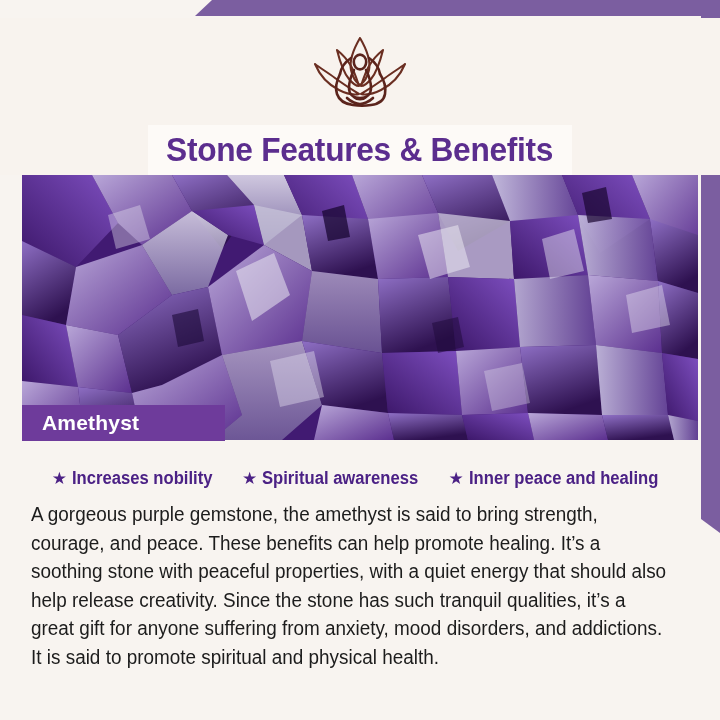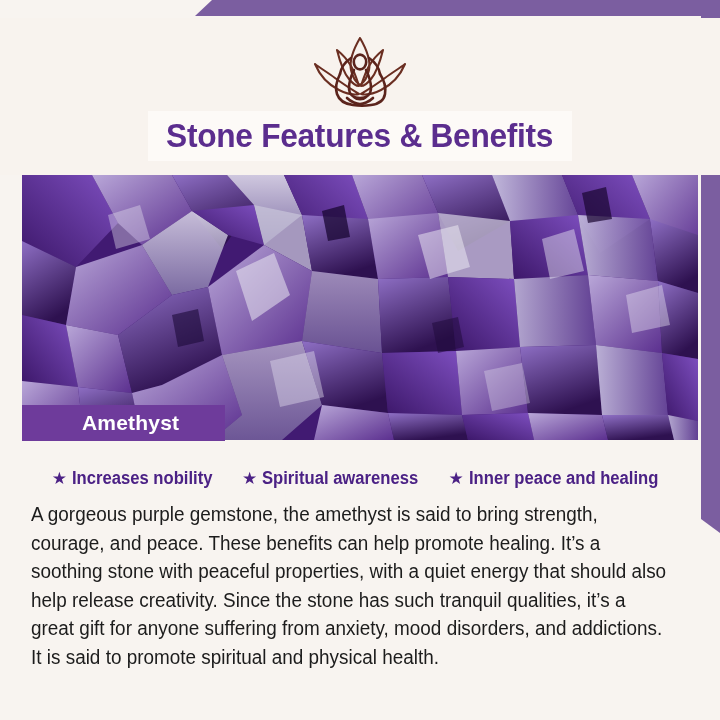--- a/index.html
+++ b/index.html
@@ -73,21 +73,21 @@
     margin-top: 2px;
     font-family: "Liberation Serif", serif;
     font-size: 14.5px;
     letter-spacing: 2.1px;
     color: #4a2b24;
     font-weight: 400;
   }
 
   .title-plate {
     position: absolute;
-    top: 111px;
+    top: 125px;
     left: 148px;
     width: 424px;
     height: 50px;
     background: #fdfaf7;
     display: flex;
     align-items: center;
     justify-content: center;
   }
   .title-text {
     font-family: "Liberation Sans Narrow", "Liberation Sans", sans-serif;
@@ -114,21 +114,21 @@
     position: absolute;
     top: 405px;
     left: 22px;
     width: 203px;
     height: 36px;
     background: #6e3b9b;
     display: flex;
     align-items: center;
   }
   .stone-tag-label {
-    margin-left: 60px;
+    margin-left: 20px;
     color: #ffffff;
     font-family: "Liberation Sans Narrow", "Liberation Sans", sans-serif;
     font-size: 21px;
     font-weight: bold;
     letter-spacing: 0.2px;
   }
 
   
   .benefits {
     position: absolute;

